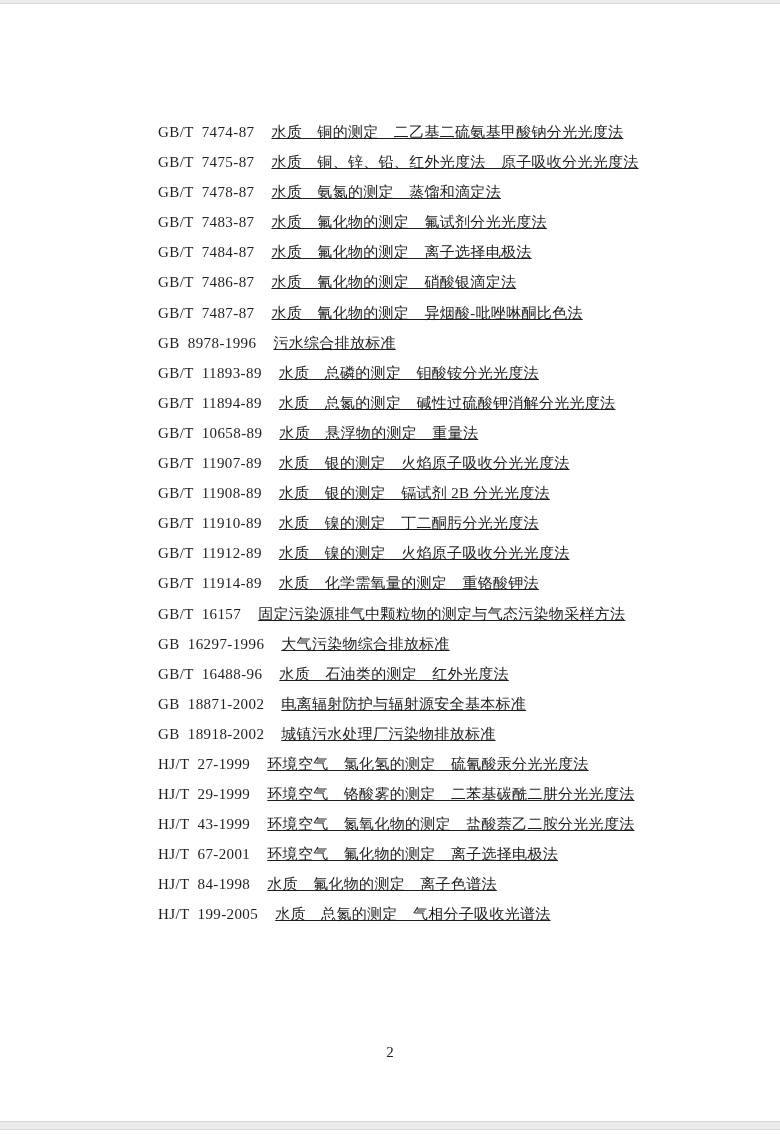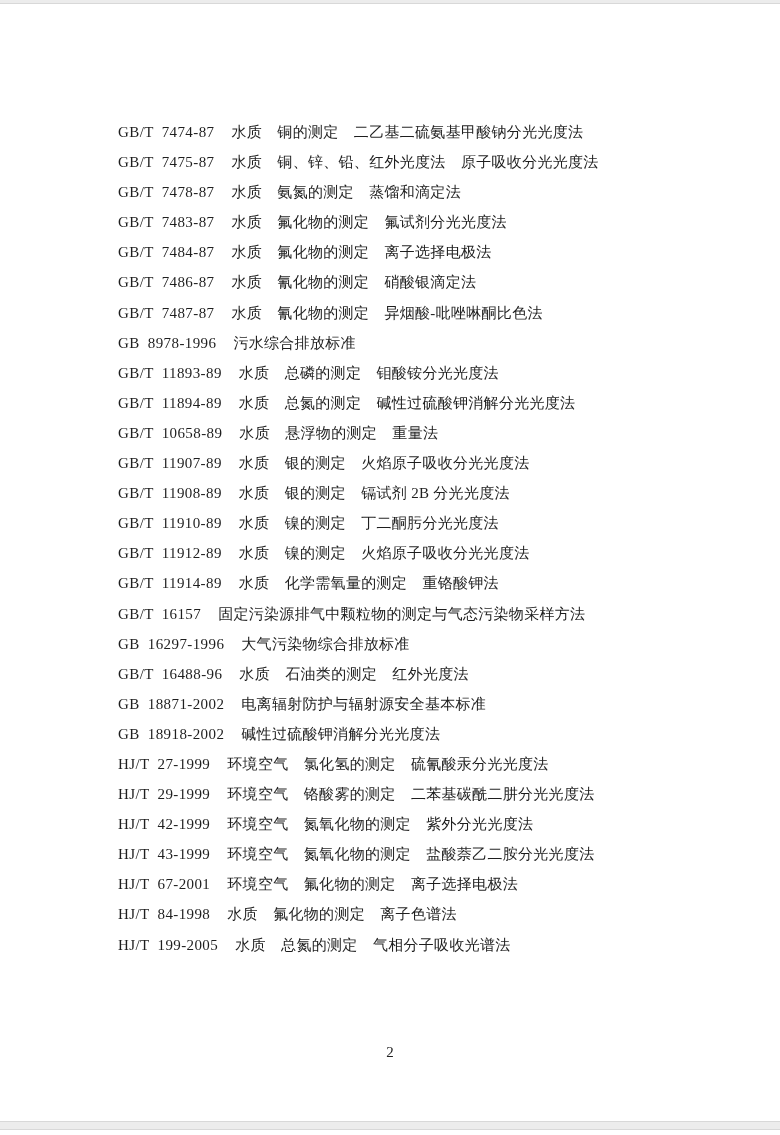--- a/index.html
+++ b/index.html
@@ -36,23 +36,25 @@
     height:30.1px;line-height:30.1px;
     white-space:nowrap;
     font-size:15px;
     letter-spacing:0.3px;
   }
   .std-code{
     display:inline-block;
     margin-right:17px;
     word-spacing:4px;
     letter-spacing:0.4px;
+    margin-left:40px;
   }
   .std-title{
     display:inline-block;
+    text-decoration:underline;
   }
   .page-number{
     position:absolute;left:0;top:1043px;width:780px;height:18px;
     line-height:18px;text-align:center;
     font-size:15px;
   }
 </style>
 </head>
 <body>
 
@@ -72,24 +74,23 @@
     <div class="std-row"><span class="std-code">GB/T 10658-89</span><span class="std-title">水质　悬浮物的测定　重量法</span></div>
     <div class="std-row"><span class="std-code">GB/T 11907-89</span><span class="std-title">水质　银的测定　火焰原子吸收分光光度法</span></div>
     <div class="std-row"><span class="std-code">GB/T 11908-89</span><span class="std-title">水质　银的测定　镉试剂 2B 分光光度法</span></div>
     <div class="std-row"><span class="std-code">GB/T 11910-89</span><span class="std-title">水质　镍的测定　丁二酮肟分光光度法</span></div>
     <div class="std-row"><span class="std-code">GB/T 11912-89</span><span class="std-title">水质　镍的测定　火焰原子吸收分光光度法</span></div>
     <div class="std-row"><span class="std-code">GB/T 11914-89</span><span class="std-title">水质　化学需氧量的测定　重铬酸钾法</span></div>
     <div class="std-row"><span class="std-code">GB/T 16157</span><span class="std-title">固定污染源排气中颗粒物的测定与气态污染物采样方法</span></div>
     <div class="std-row"><span class="std-code">GB 16297-1996</span><span class="std-title">大气污染物综合排放标准</span></div>
     <div class="std-row"><span class="std-code">GB/T 16488-96</span><span class="std-title">水质　石油类的测定　红外光度法</span></div>
     <div class="std-row"><span class="std-code">GB 18871-2002</span><span class="std-title">电离辐射防护与辐射源安全基本标准</span></div>
-    <div class="std-row"><span class="std-code">GB 18918-2002</span><span class="std-title">碱性过硫酸钾消解分光光度法</span></div>
+    <div class="std-row"><span class="std-code">GB 18918-2002</span><span class="std-title">城镇污水处理厂污染物排放标准</span></div>
     <div class="std-row"><span class="std-code">HJ/T 27-1999</span><span class="std-title">环境空气　氯化氢的测定　硫氰酸汞分光光度法</span></div>
     <div class="std-row"><span class="std-code">HJ/T 29-1999</span><span class="std-title">环境空气　铬酸雾的测定　二苯基碳酰二肼分光光度法</span></div>
-    <div class="std-row"><span class="std-code">HJ/T 42-1999</span><span class="std-title">环境空气　氮氧化物的测定　紫外分光光度法</span></div>
     <div class="std-row"><span class="std-code">HJ/T 43-1999</span><span class="std-title">环境空气　氮氧化物的测定　盐酸萘乙二胺分光光度法</span></div>
     <div class="std-row"><span class="std-code">HJ/T 67-2001</span><span class="std-title">环境空气　氟化物的测定　离子选择电极法</span></div>
     <div class="std-row"><span class="std-code">HJ/T 84-1998</span><span class="std-title">水质　氟化物的测定　离子色谱法</span></div>
     <div class="std-row"><span class="std-code">HJ/T 199-2005</span><span class="std-title">水质　总氮的测定　气相分子吸收光谱法</span></div>
   </div>
 
 <div class="page-number">2</div>
 
 <div class="bottom-strip"></div>
 

